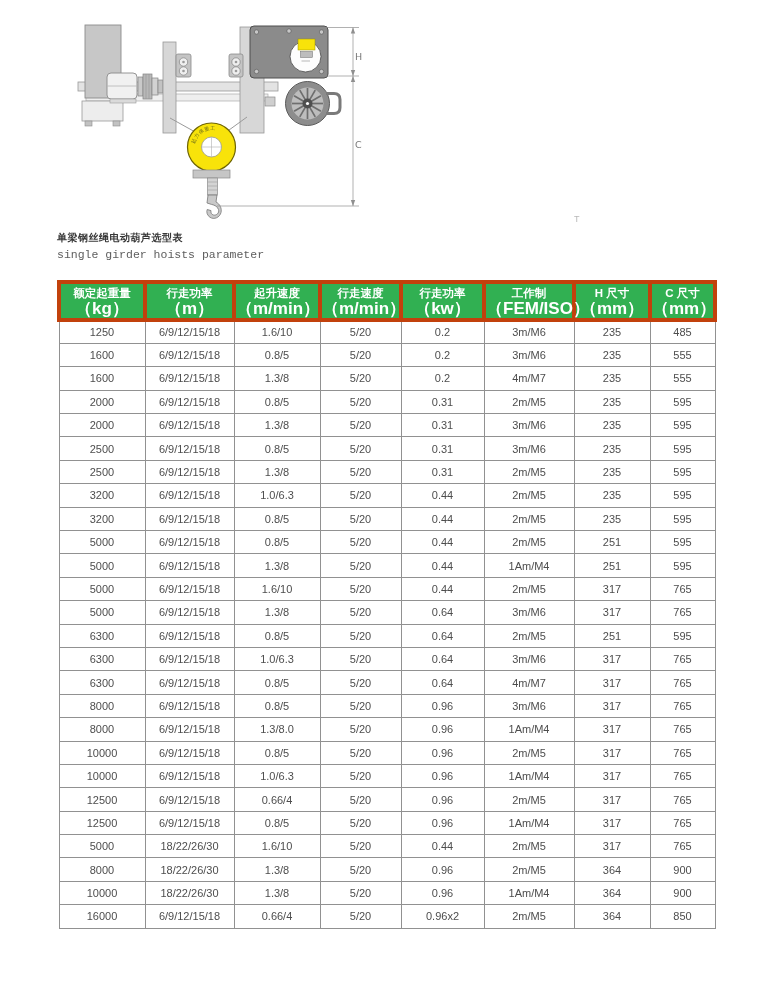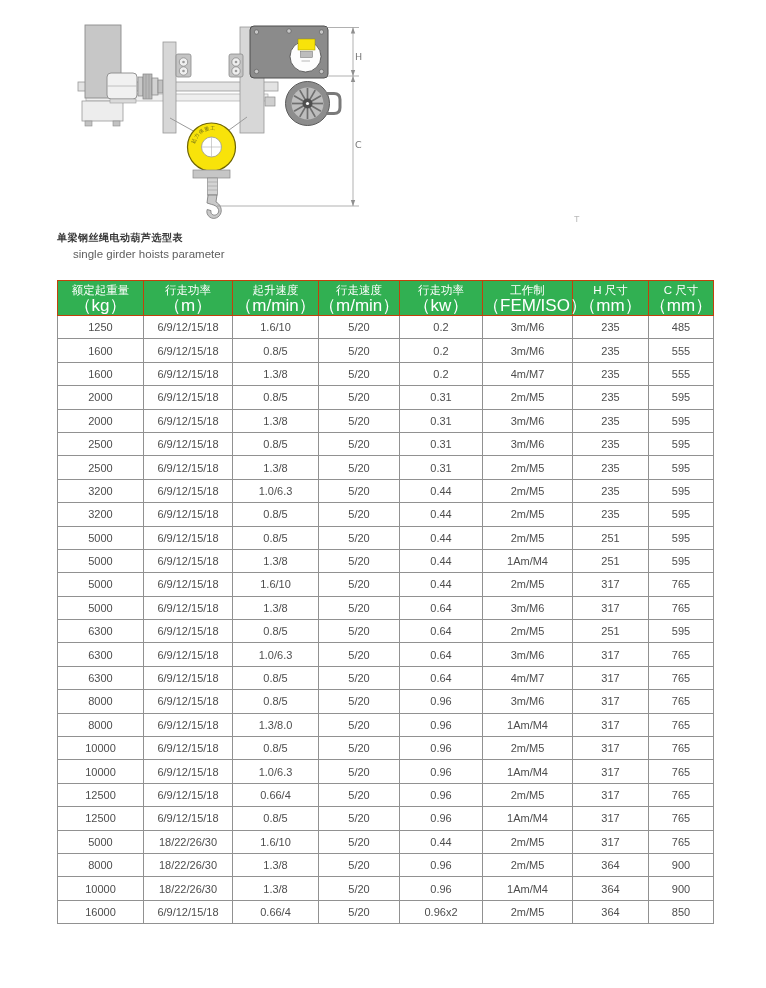--- a/index.html
+++ b/index.html
@@ -6,29 +6,29 @@
   * { box-sizing:border-box; }
   html,body { margin:0; padding:0; }
   body {
     width:766px; height:988px; position:relative; background:#ffffff;
     font-family:"Liberation Sans","DejaVu Sans",sans-serif; overflow:hidden;
   }
   .drawing { position:absolute; left:60px; top:10px; }
   .stray-mark { position:absolute; left:574px; top:214px; font-size:9px; color:#b8b8b8; }
   .titleblock { position:absolute; left:57px; top:231px; width:656px; }
   .page-title { margin:0; font-size:10px; font-weight:bold; color:#373737; letter-spacing:0.5px; }
-  .page-subtitle { margin:3px 0 0 16px; font-size:11.5px; color:#5e5e5e; }
+  .page-subtitle { margin:3px 0 0 0; font-size:11.5px; color:#5e5e5e;font-family:Liberation Mono, monospace; }
   table.params {
     position:absolute; left:57px; top:280px; width:656px;
     border-collapse:collapse; table-layout:fixed; border:1px solid #6f6f6f;
   }
   table.params th {
-    background:var(--accent); color:#ffffff; font-weight:normal;
+    background:var(--accent); color:#ffffff; font-weight:bold;
     font-size:11.5px; line-height:15px; height:34px; padding:2px 0;
-    border:1px solid #c2410c; text-align:center; vertical-align:middle;
+    border:4px solid #c2410c; text-align:center; vertical-align:middle;
   }
   table.params th .h2 { display:block; font-size:17px; }
   table.params td {
     height:23.4px; padding:0; font-size:11px; color:#4d4d4d;
     text-align:center; vertical-align:middle; border:1px solid #919191;
     background:#ffffff; white-space:nowrap;
   }
   svg text { font-family:"DejaVu Sans","Liberation Sans",sans-serif; }
 </style>
 </head>

